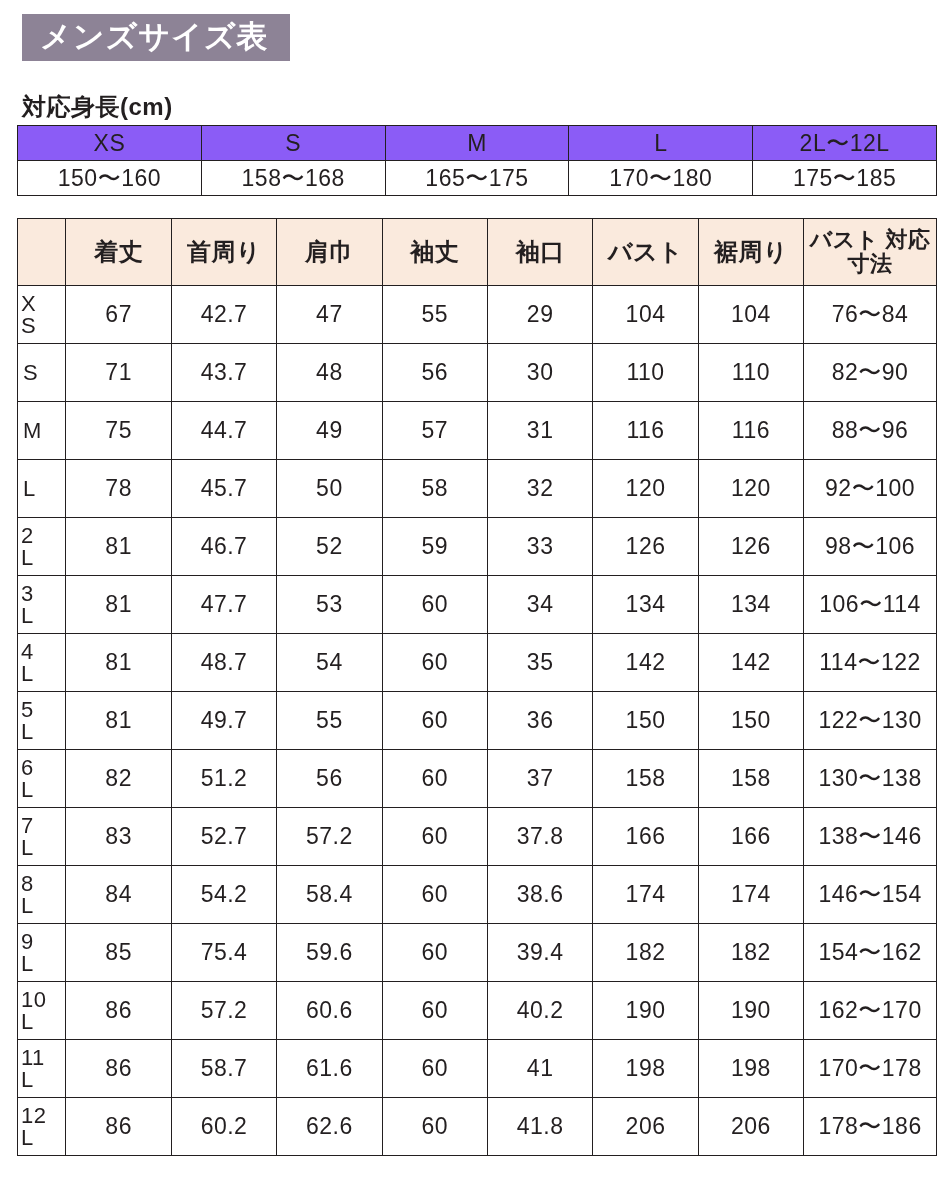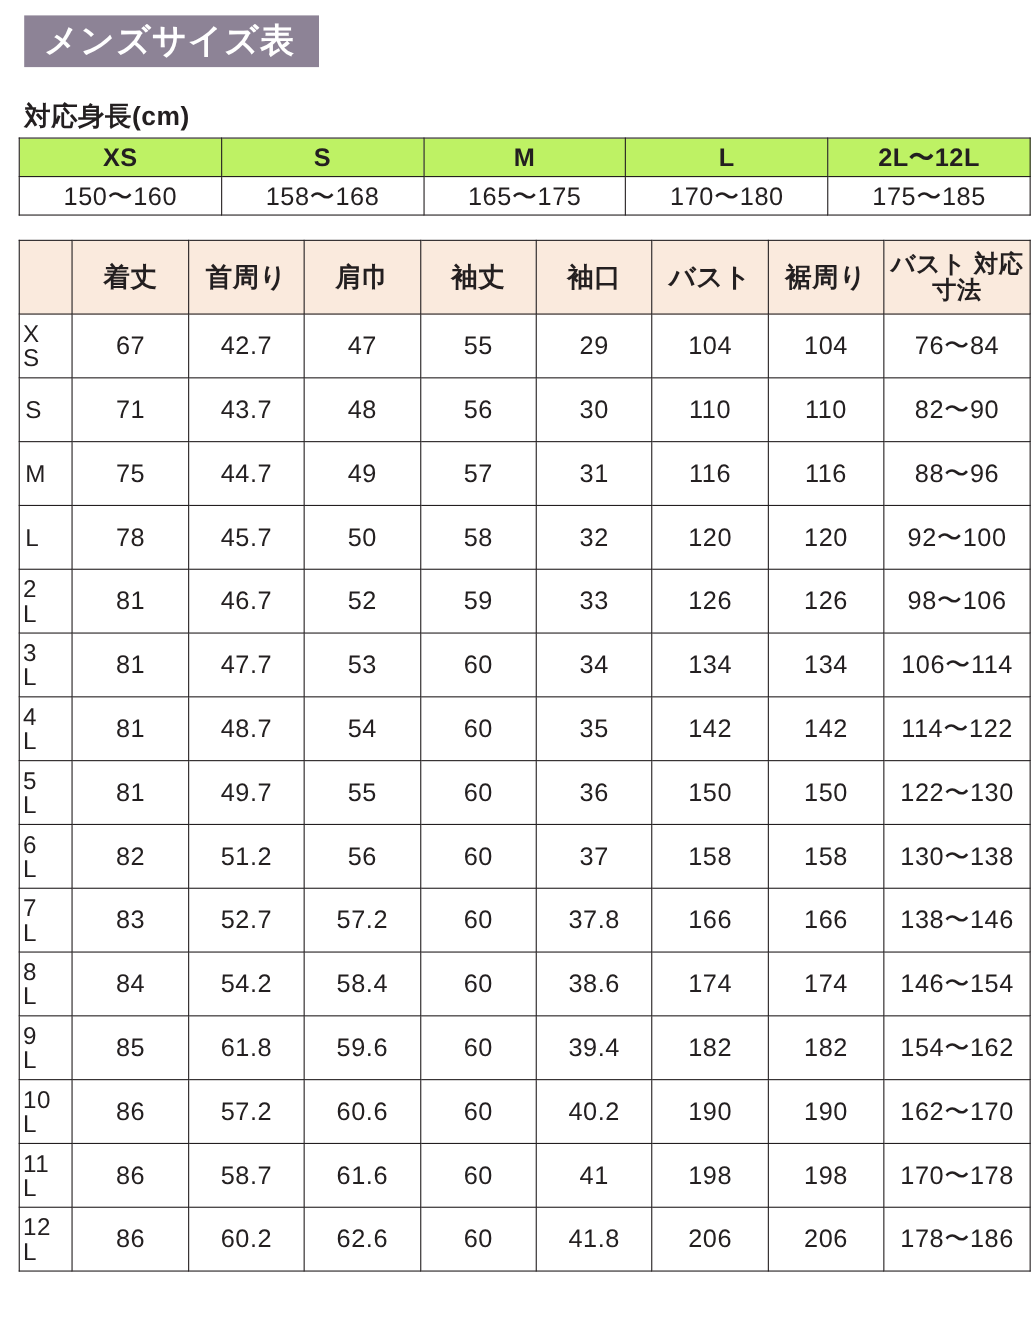--- a/index.html
+++ b/index.html
@@ -52,22 +52,22 @@
   }
   .height-table td {
     border: 1px solid #231f20;
     text-align: center;
     font-size: 23px;
     height: 34px;
     padding: 0;
     letter-spacing: 0.5px;
   }
   .height-table tr.head td {
-    background: #bef264;
-    font-weight: bold;
+    background: #8b5cf6;
+    font-weight: normal;
     height: 34px;
   }
   
   .size-table {
     width: 920px;
     margin-left: 7px;
     margin-top: 22px;
   }
   .size-table th, .size-table td {
     border: 1px solid #231f20;
@@ -320,21 +320,21 @@
           <td class="nowrap">174</td>
           <td class="nowrap">174</td>
           <td class="nowrap">146〜154</td>
         </tr>
         <tr>
           <th class="rowlabel">
             <span>9</span>
             <span>L</span>
           </th>
           <td class="nowrap">85</td>
-          <td class="nowrap">61.8</td>
+          <td class="nowrap">75.4</td>
           <td class="nowrap">59.6</td>
           <td class="nowrap">60</td>
           <td class="nowrap">39.4</td>
           <td class="nowrap">182</td>
           <td class="nowrap">182</td>
           <td class="nowrap">154〜162</td>
         </tr>
         <tr>
           <th class="rowlabel">
             <span>10</span>

